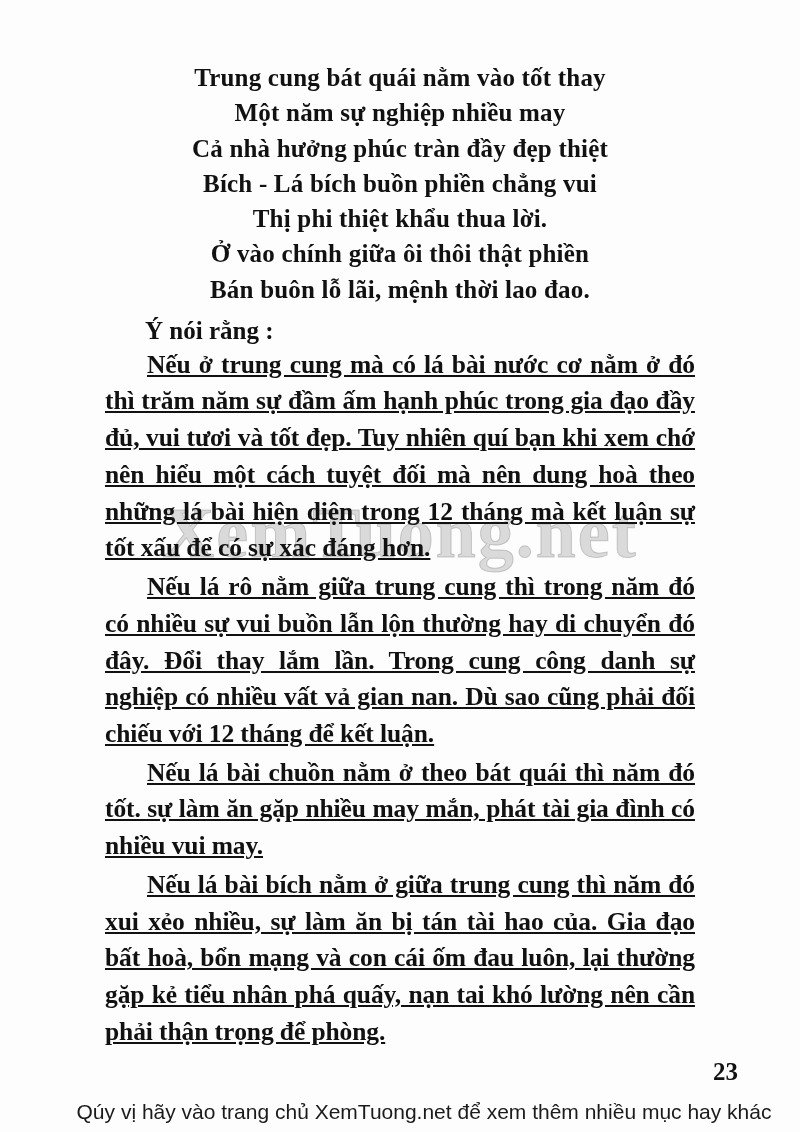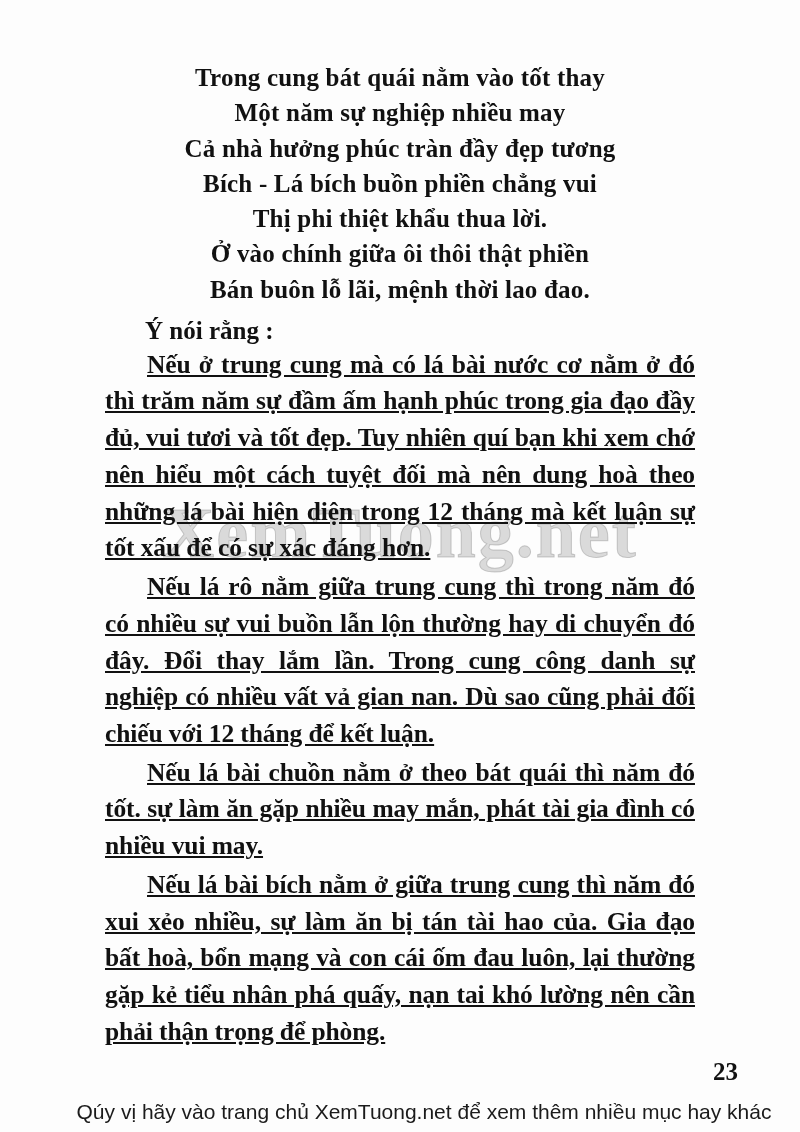--- a/index.html
+++ b/index.html
@@ -117,23 +117,23 @@
 </head>
 <body>
 
 <div class="page">
 
   <div class="watermark">
     <span class="wm-box">XemTuong.net</span>
   </div>
 
   <div class="poem">
-    <div>Trong cung bát quái nằm vào tốt thay</div>
+    <div>Trung cung bát quái nằm vào tốt thay</div>
     <div>Một năm sự nghiệp nhiều may</div>
-    <div>Cả nhà hưởng phúc tràn đầy đẹp tương</div>
+    <div>Cả nhà hưởng phúc tràn đầy đẹp thiệt</div>
     <div>Bích - Lá bích buồn phiền chẳng vui</div>
     <div>Thị phi thiệt khẩu thua lời.</div>
     <div>Ở vào chính giữa ôi thôi thật phiền</div>
     <div>Bán buôn lỗ lãi, mệnh thời lao đao.</div>
   </div>
 
   <div class="section-heading">Ý nói rằng :</div>
 
   <p class="para">Nếu ở trung cung mà có lá bài nước cơ nằm ở đó thì trăm năm sự đầm ấm hạnh phúc trong gia đạo đầy đủ, vui tươi và tốt đẹp. Tuy nhiên quí bạn khi xem chớ nên hiểu một cách tuyệt đối mà nên dung hoà theo những lá bài hiện diện trong 12 tháng mà kết luận sự tốt xấu để có sự xác đáng hơn.</p>
   <p class="para">Nếu lá rô nằm giữa trung cung thì trong năm đó có nhiều sự vui buồn lẫn lộn thường hay di chuyển đó đây. Đổi thay lắm lần. Trong cung công danh sự nghiệp có nhiều vất vả gian nan. Dù sao cũng phải đối chiếu với 12 tháng để kết luận.</p>

